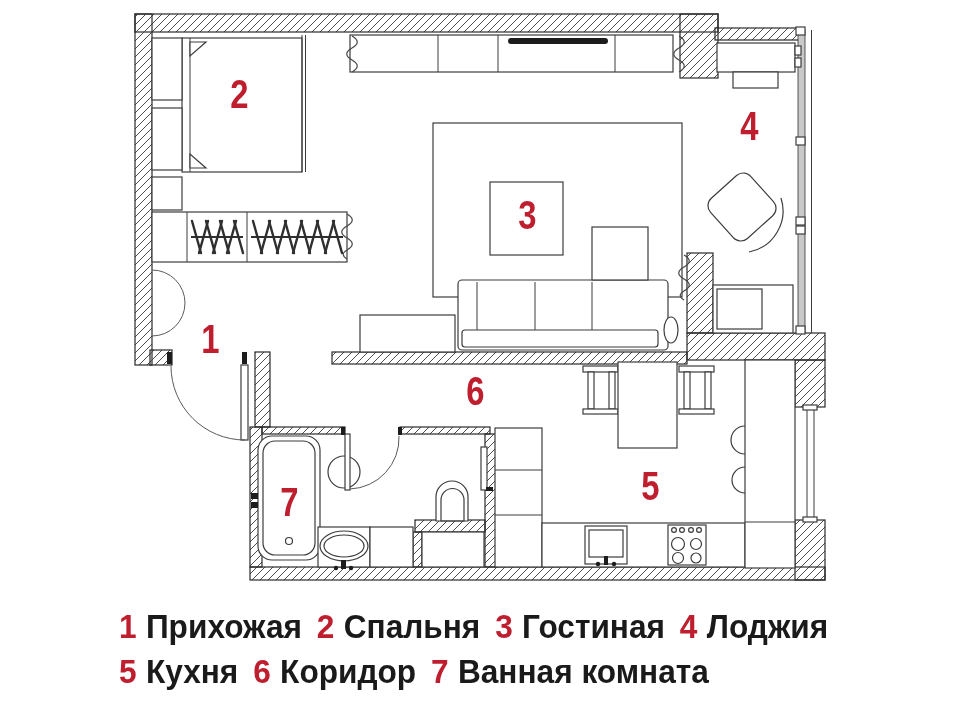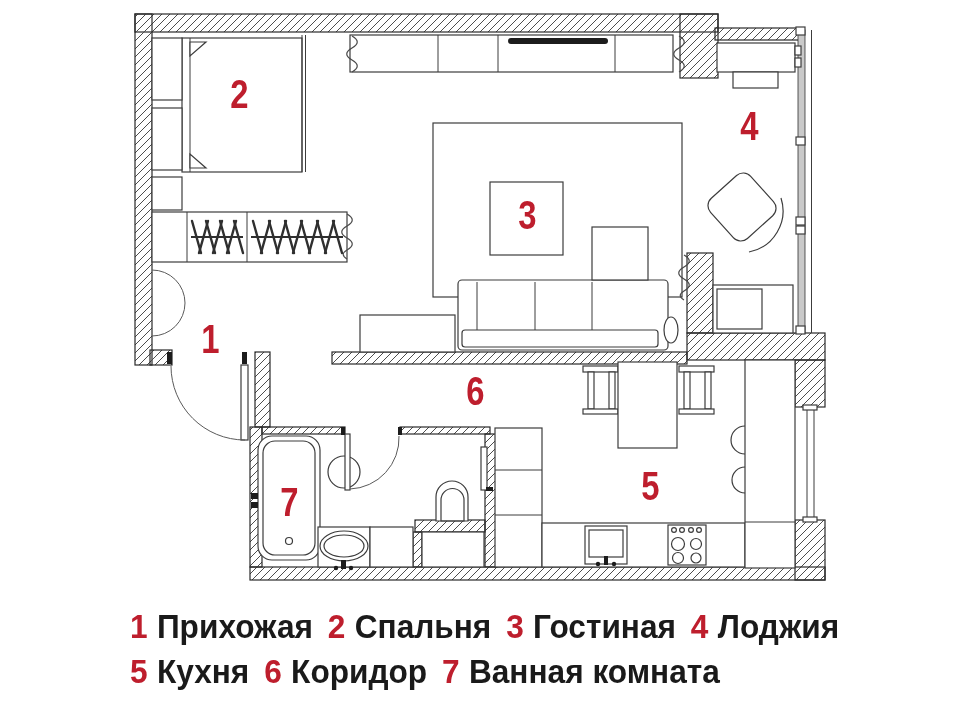--- a/index.html
+++ b/index.html
@@ -24,21 +24,21 @@
   .glassfill{fill:#c9c9c9;stroke:#333;stroke-width:0.8;}
 
   
   .plan-num{position:absolute;font-weight:700;font-size:40px;letter-spacing:-1px;
             color:var(--accent-red);transform:translate(-50%,-50%) scaleX(0.82);}
   .pl1{left:210px;top:339px;} .pl2{left:239px;top:94px;} .pl3{left:527px;top:215px;}
   .pl4{left:749px;top:126px;} .pl5{left:650px;top:486px;} .pl6{left:475px;top:391px;}
   .pl7{left:289px;top:502px;}
 
   
-  .legend{position:absolute;left:130px;top:604px;width:830px;color:var(--ink);
+  .legend{position:absolute;left:119px;top:604px;width:830px;color:var(--ink);
           font-weight:700;font-size:34px;line-height:45px;}
   .legend-line{white-space:nowrap;transform:scaleX(0.93);transform-origin:left top;}
   .legend-item{padding-right:16px;}
   .lnum{color:var(--accent-red);padding-right:10px;}
 </style>
 </head>
 <body>
 
 <div class="stage">
 

